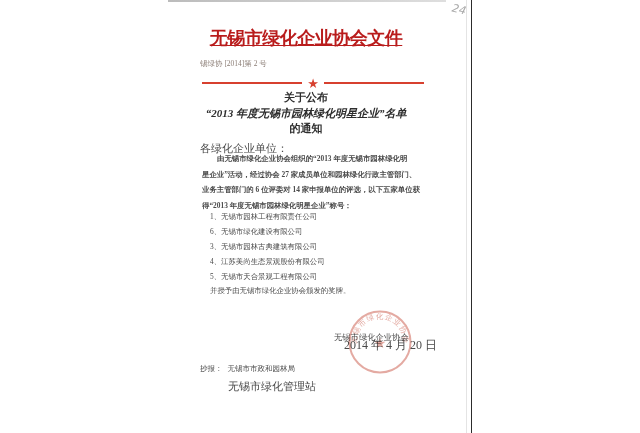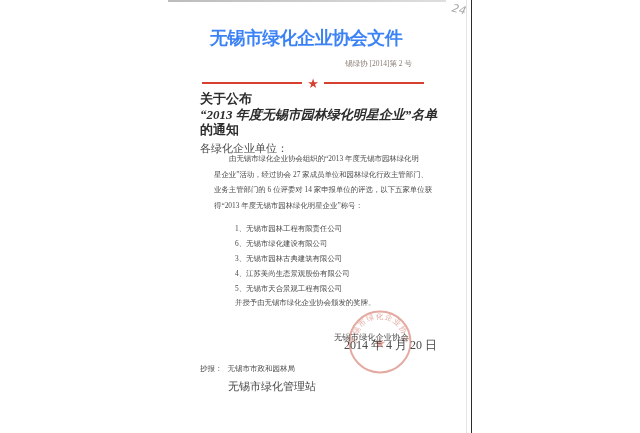--- a/index.html
+++ b/index.html
@@ -13,41 +13,41 @@
   
   .top-streak { position:absolute; left:168px; top:0; width:278px; height:2px;
     background:linear-gradient(to right,#ababab,#d6d6d6); opacity:.8; }
   .edge-line-faint { position:absolute; left:466px; top:0; width:1px; height:433px; background:#e4e4e4; }
   .edge-line { position:absolute; left:471px; top:0; width:1px; height:433px; background:#2c2c2c; }
   .pencil { position:absolute; left:452px; top:3px; font-family:"DejaVu Sans",sans-serif;
     font-style:italic; font-size:11px; color:#a8a8a8; transform:rotate(14deg); }
 
   
   .org-title { position:absolute; left:198px; top:26px; width:216px; text-align:center;
-    font-size:18px; font-weight:bold; color:#3b82f6; white-space:nowrap; letter-spacing:-0.5px; }
-  .doc-no { position:absolute; left:200px; top:59px; width:212px; text-align:right;
+    font-size:18px; font-weight:bold; color:#b91c1c; white-space:nowrap; letter-spacing:-0.5px;text-decoration:underline; }
+  .doc-no { position:absolute; left:200px; top:59px; width:212px; text-align:left;
     font-size:7.5px; color:#8b7d75; white-space:nowrap; }
   .star-rule { position:absolute; left:202px; top:76px; width:222px; height:14px;
     display:flex; align-items:center; }
   .rule-line { flex:1; height:1.6px; background:#d7402f; }
   .star-glyph { font-size:13px; line-height:13px; color:#d7402f; margin:0 5px; }
 
   
-  .subj { position:absolute; left:200px; width:212px; text-align:left; font-weight:bold;
-    color:#2d2d2d; font-size:13px; white-space:nowrap; }
+  .subj { position:absolute; left:200px; width:212px; text-align:center; font-weight:bold;
+    color:#2d2d2d; font-size:11px; white-space:nowrap; }
   .subj.l1 { top:90px; }
   .subj.l2 { top:106px;font-style:italic; }
   .subj.l3 { top:121px;font-family:Liberation Mono, monospace; }
 
   
   .salutation { position:absolute; left:200px; top:141px; font-size:11px; color:#4a4a4a; white-space:nowrap; }
-  .para { position:absolute; left:214px; top:151px; width:212px; }
+  .para { position:absolute; left:202px; top:151px; width:212px;font-weight:bold; }
   .pl { height:15.5px; line-height:15.5px; font-size:7.4px; color:#4a4a4a; white-space:nowrap; }
   .pl.indent { padding-left:15px; }
-  .list { position:absolute; left:235px; top:210px;margin-top:12px; }
+  .list { position:absolute; left:210px; top:210px; }
   .li { height:14.9px; line-height:14.9px; font-size:7.4px; color:#4a4a4a; white-space:nowrap; }
 
   
   .sig-org { position:absolute; left:334px; top:332px; font-size:8.3px; color:#4a4a4a; white-space:nowrap; }
   .sig-date { position:absolute; left:344px; top:337px; font-size:12px; color:#4a4a4a; white-space:nowrap; }
   .seal { position:absolute; left:346px; top:308px; width:68px; height:68px;
     opacity:.8; mix-blend-mode:multiply; }
 
   
   .cc1 { position:absolute; left:200px; top:364px; font-size:7.5px; white-space:nowrap; }

